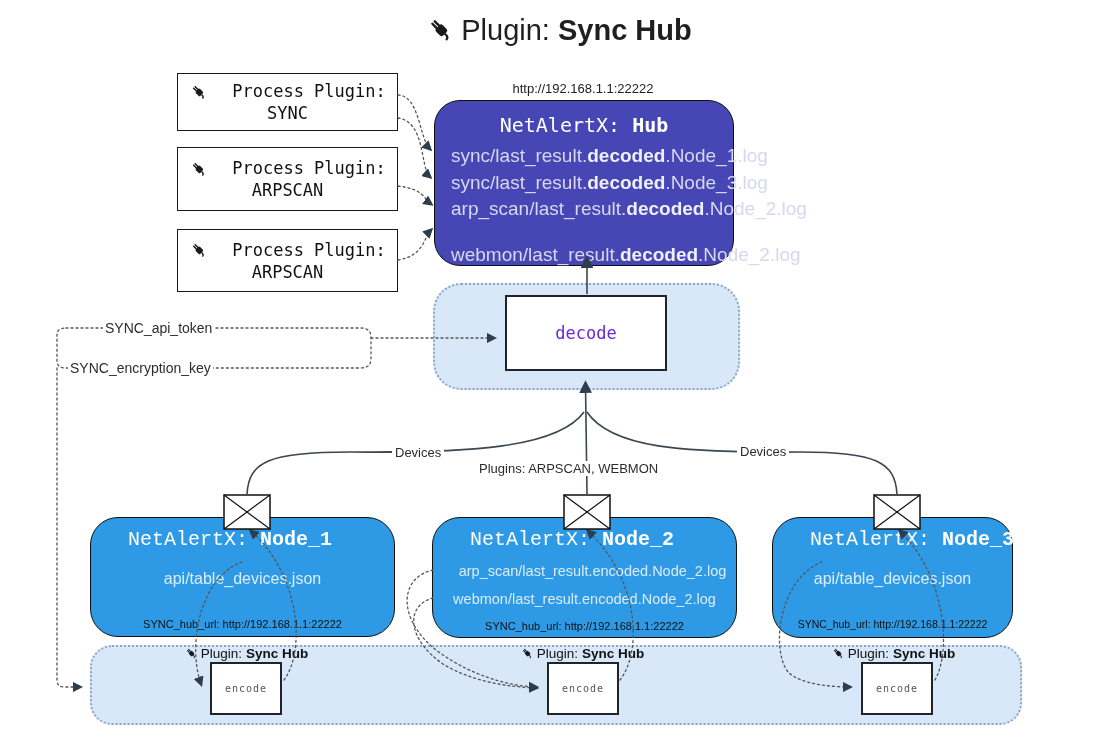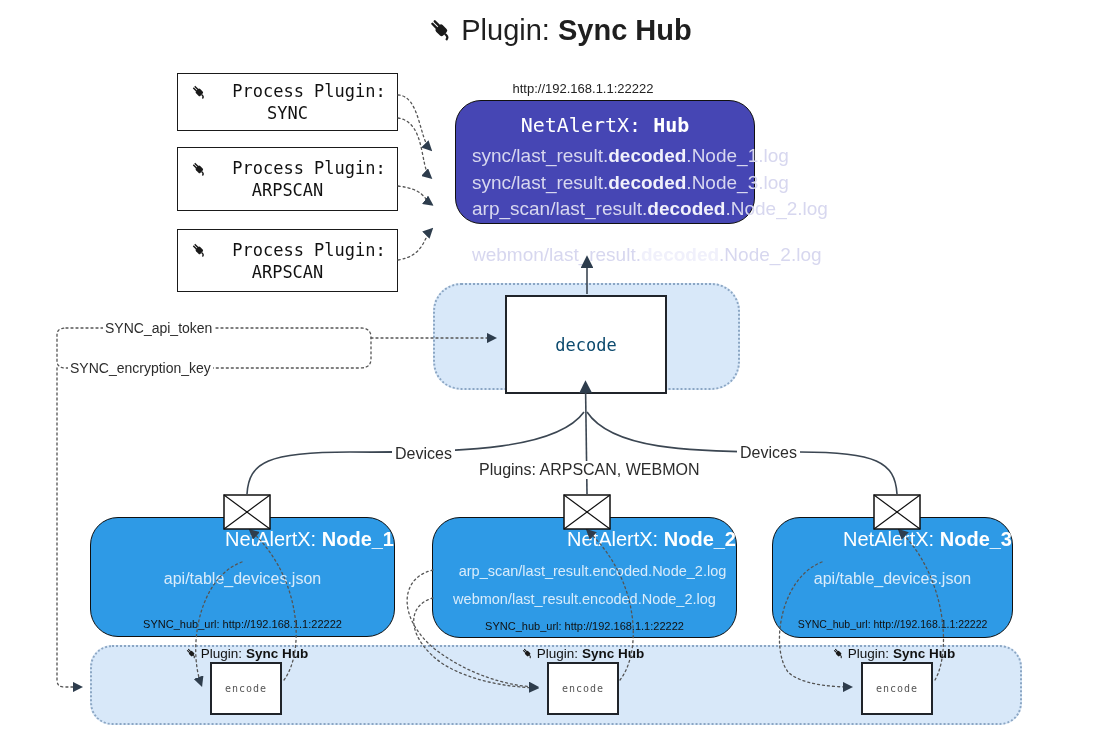--- a/index.html
+++ b/index.html
@@ -13,43 +13,43 @@
   .plug-icon{vertical-align:-4px;margin-right:6px;}
 
   
   .proc{background:#fff;border:1.6px solid #1a1a1a;box-sizing:border-box;
         font-family:"DejaVu Sans Mono",monospace;font-size:17px;color:#111;
         display:flex;flex-direction:column;align-items:center;justify-content:center;gap:2px;}
   .proc .l1{display:flex;align-items:center;gap:18px;}
 
   
   .hub-url{top:81px;left:433px;width:300px;text-align:center;font-size:13px;color:#222;}
-  .hub{left:455px;top:100px;width:300px;height:124px;border-radius:26px;background:#4646B4;
+  .hub{left:434px;top:100px;width:300px;height:166px;border-radius:26px;background:#4646B4;
        border:1.6px solid #101010;box-sizing:border-box;}
   .hub-title{position:absolute;top:12px;left:0;width:100%;text-align:center;
              font-family:"DejaVu Sans Mono",monospace;font-size:20px;color:#fff;}
   .hub-title b{font-weight:bold;}
   .hub-log{position:absolute;left:16px;font-size:19px;color:#D7D7EF;white-space:nowrap;}
   .hub-log b{color:#F0F0FB;}
 
   
   .decode-wrap{left:433px;top:283px;width:307px;height:107px;border-radius:28px;
                background:#D8E8F9;border:2px dotted #8BA6C4;box-sizing:border-box;}
-  .decode-box{left:505px;top:295px;width:162px;height:99px;background:#fff;border:2px solid #20242a;
+  .decode-box{left:505px;top:295px;width:162px;height:76px;background:#fff;border:2px solid #20242a;
               box-sizing:border-box;display:flex;align-items:center;justify-content:center;
-              font-family:"DejaVu Sans Mono",monospace;font-size:17px;color:#0c4a6e;}
-
-  
-  .line-label{background:#fff;padding:0 3px;font-size:16px;color:#2c2c2c;z-index:10;white-space:nowrap;}
+              font-family:"DejaVu Sans Mono",monospace;font-size:17px;color:#6d28d9;}
+
+  
+  .line-label{background:#fff;padding:0 3px;font-size:13px;color:#2c2c2c;z-index:10;white-space:nowrap;}
   .tok{font-size:14px;color:#2c2c2c;background:#fff;padding:0 2px;z-index:10;white-space:nowrap;}
 
   
   .node{border-radius:28px;background:#2E9AE6;border:1.6px solid #101010;box-sizing:border-box;}
-  .node-title{position:absolute;top:10px;left:0;width:100%;text-align:right;
-              font-family:Liberation Sans, sans-serif;font-size:20px;color:#fff;white-space:nowrap;}
+  .node-title{position:absolute;top:10px;left:0;width:100%;text-align:left;
+              font-family:Liberation Mono, monospace;font-size:20px;color:#fff;white-space:nowrap;padding-left:37px;}
   .node-title b{font-weight:bold;}
   .node-file{position:absolute;left:0;width:100%;text-align:center;color:#D9ECFB;white-space:nowrap;}
   .node-url{position:absolute;left:0;width:100%;text-align:center;font-size:11px;color:#101010;white-space:nowrap;}
 
   
   .band{left:90px;top:645px;width:932px;height:80px;border-radius:22px;background:#D8E8F9;
         border:2px dotted #8BA6C4;box-sizing:border-box;}
   .enc-label{top:646px;width:176px;text-align:center;font-size:13.5px;color:#111;white-space:nowrap;}
   .enc-label b{font-weight:bold;}
   .enc-box{top:662px;width:72px;height:53px;background:#fff;border:2px solid #20242a;box-sizing:border-box;

